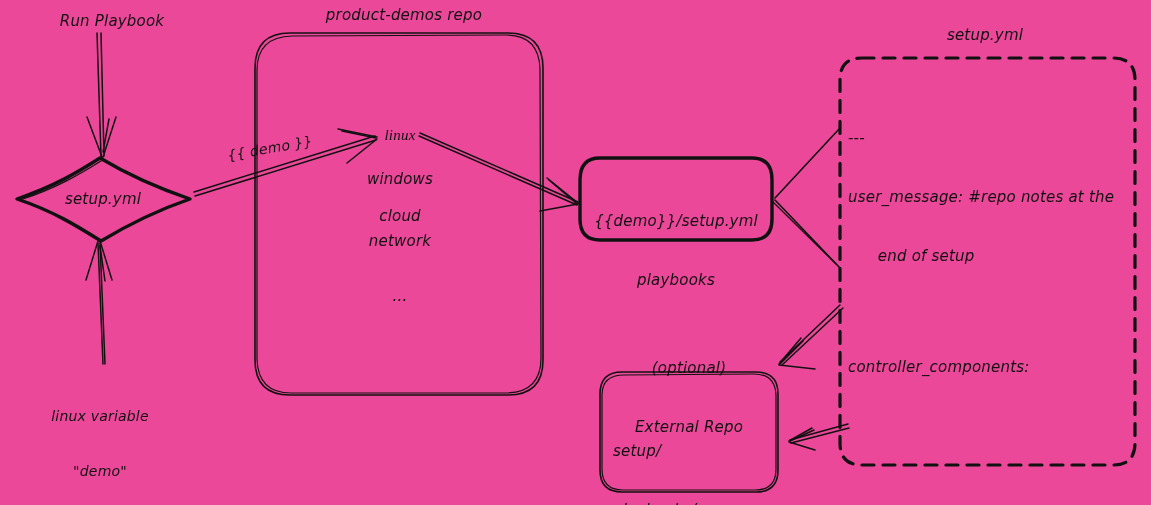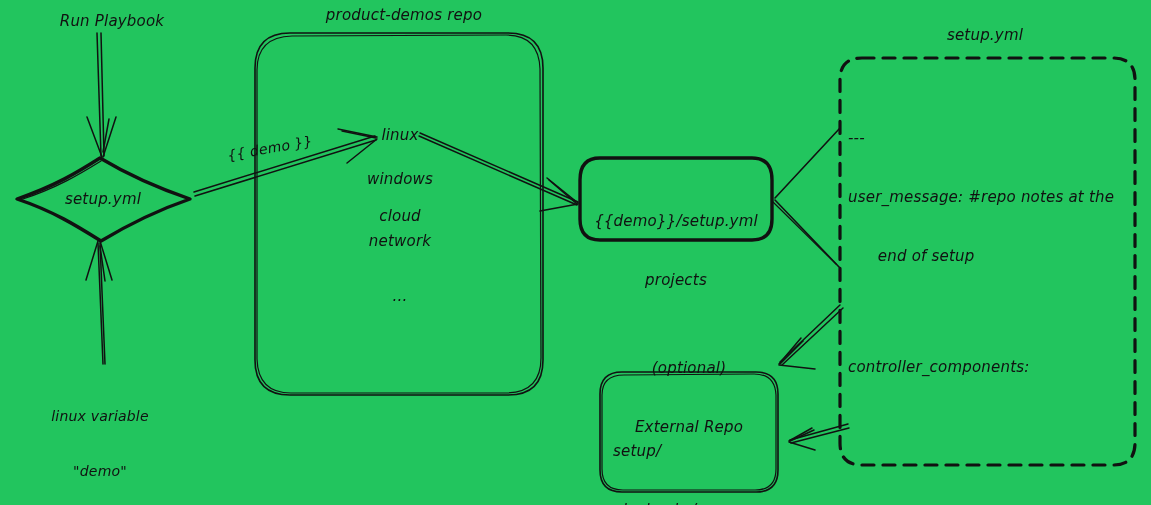--- a/index.html
+++ b/index.html
@@ -4,21 +4,21 @@
 <style>
   html, body {
     margin: 0;
     padding: 0;
     background: #ffffff;
   }
   #canvas {
     position: relative;
     width: 1151px;
     height: 505px;
-    background: #22c55e;
+    background: #ec4899;
     overflow: hidden;
     font-family: "DejaVu Sans", sans-serif;
     color: #111111;
   }
   svg.layer {
     position: absolute;
     left: 0;
     top: 0;
     width: 1151px;
     height: 505px;
@@ -195,29 +195,29 @@
 
   <div class="lbl hand t-small c stack" style="left:20px; top:370px; width:160px;">
     <span>linux variable</span>
     <span>"demo"</span>
   </div>
 
   <div class="lbl hand t-small c" style="left:215px; top:139px; width:110px; transform:rotate(-10deg);">{{ demo }}</div>
 
   <div class="lbl hand t-title c" style="left:309px; top:6px; width:190px;">product-demos repo</div>
 
-  <div class="lbl hand t-item c" style="left:330px; top:126px; width:140px;">linux</div>
+  <div class="lbl hand t-item c" style="left:330px; top:126px; width:140px;font-family:Liberation Serif, serif;">linux</div>
   <div class="lbl hand t-item c" style="left:330px; top:207px; width:140px;">cloud</div>
   <div class="lbl hand t-item c" style="left:330px; top:170px; width:140px;">windows</div>
   <div class="lbl hand t-item c" style="left:330px; top:232px; width:140px;">network</div>
   <div class="lbl hand t-item c" style="left:330px; top:287px; width:140px;">...</div>
 
   <div class="lbl hand t-node c stack" style="left:584px; top:172px; width:184px;">
     <span>{{demo}}/setup.yml</span>
-    <span>projects</span>
+    <span>playbooks</span>
   </div>
 
   <div class="lbl hand t-title c" style="left:915px; top:26px; width:140px;">setup.yml</div>
 
   <div class="lbl hand t-code l stack" style="left:848px; top:89px; width:290px;">
     <span>---</span>
     <span>user_message: #repo notes at the</span>
     <span>      end of setup</span>
     <span style="height:12px;">&nbsp;</span>
     <span>controller_components:</span>

